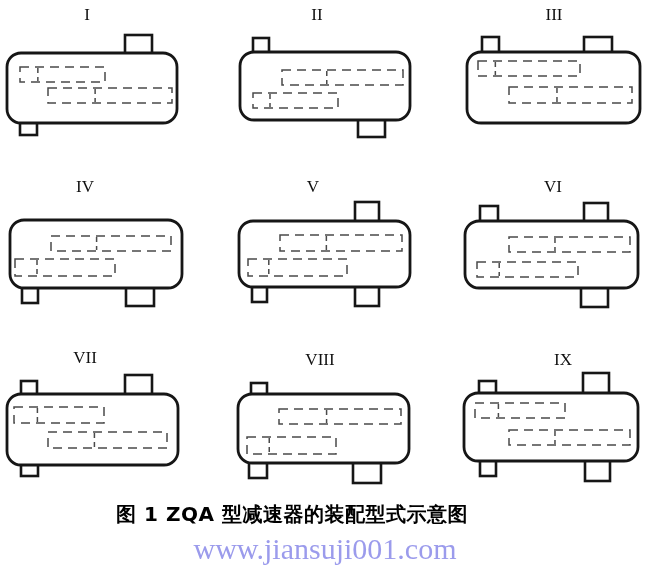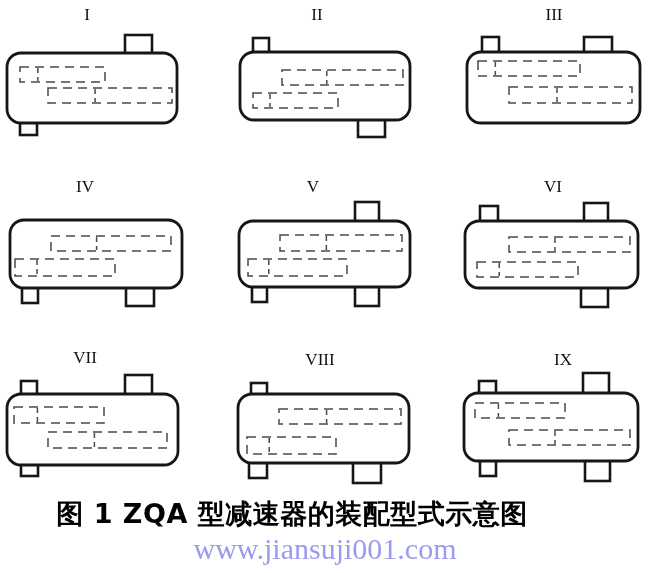--- a/index.html
+++ b/index.html
@@ -4,21 +4,21 @@
 <style>
   html,body{margin:0;padding:0;}
   body{
     width:650px;height:573px;background:#ffffff;position:relative;overflow:hidden;
     font-family:"Liberation Sans","DejaVu Sans",sans-serif;
   }
   #canvas-wrap{position:absolute;left:0;top:0;width:650px;height:500px;}
   #caption-row{
     position:absolute;left:0;top:500px;width:584px;text-align:center;
     font-family:"DejaVu Sans","Liberation Sans",sans-serif;
-    font-weight:bold;font-size:27px;line-height:28px;color:#000000;
+    font-weight:bold;font-size:20px;line-height:28px;color:#000000;
     letter-spacing:0.5px;white-space:nowrap;
   }
   #watermark-row{
     position:absolute;left:0;top:530px;width:650px;text-align:center;
     font-family:"Liberation Serif","DejaVu Serif",serif;
     font-size:30px;line-height:38px;white-space:nowrap;
   }
 </style>
 </head>
 <body style="background: rgb(255, 255, 255);">

